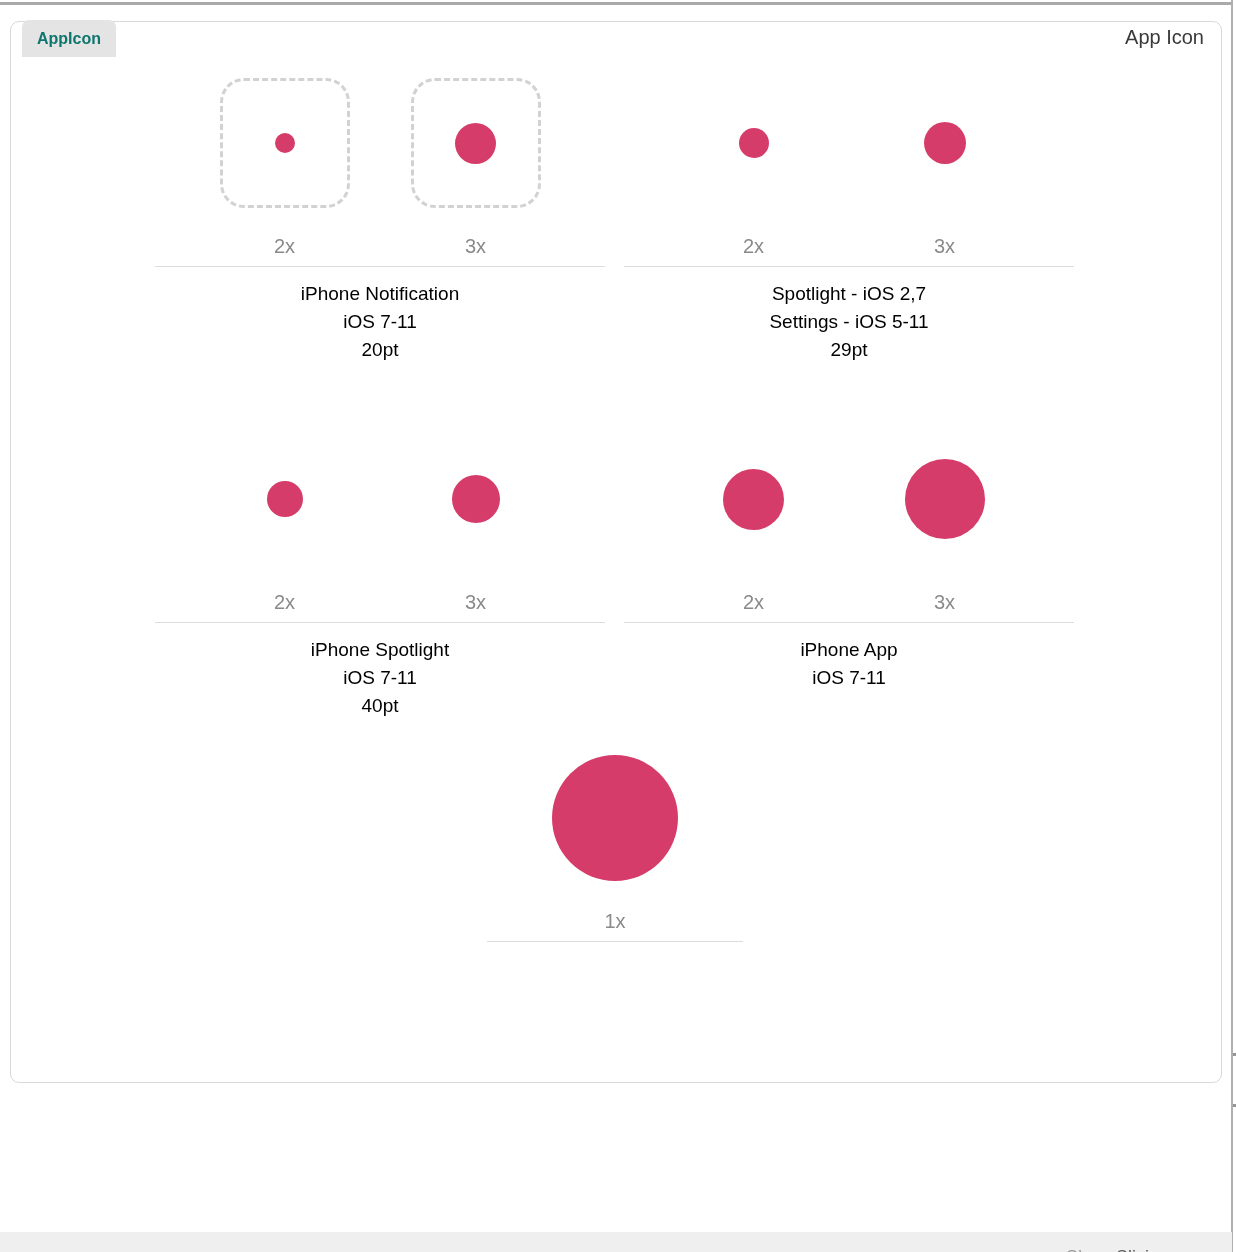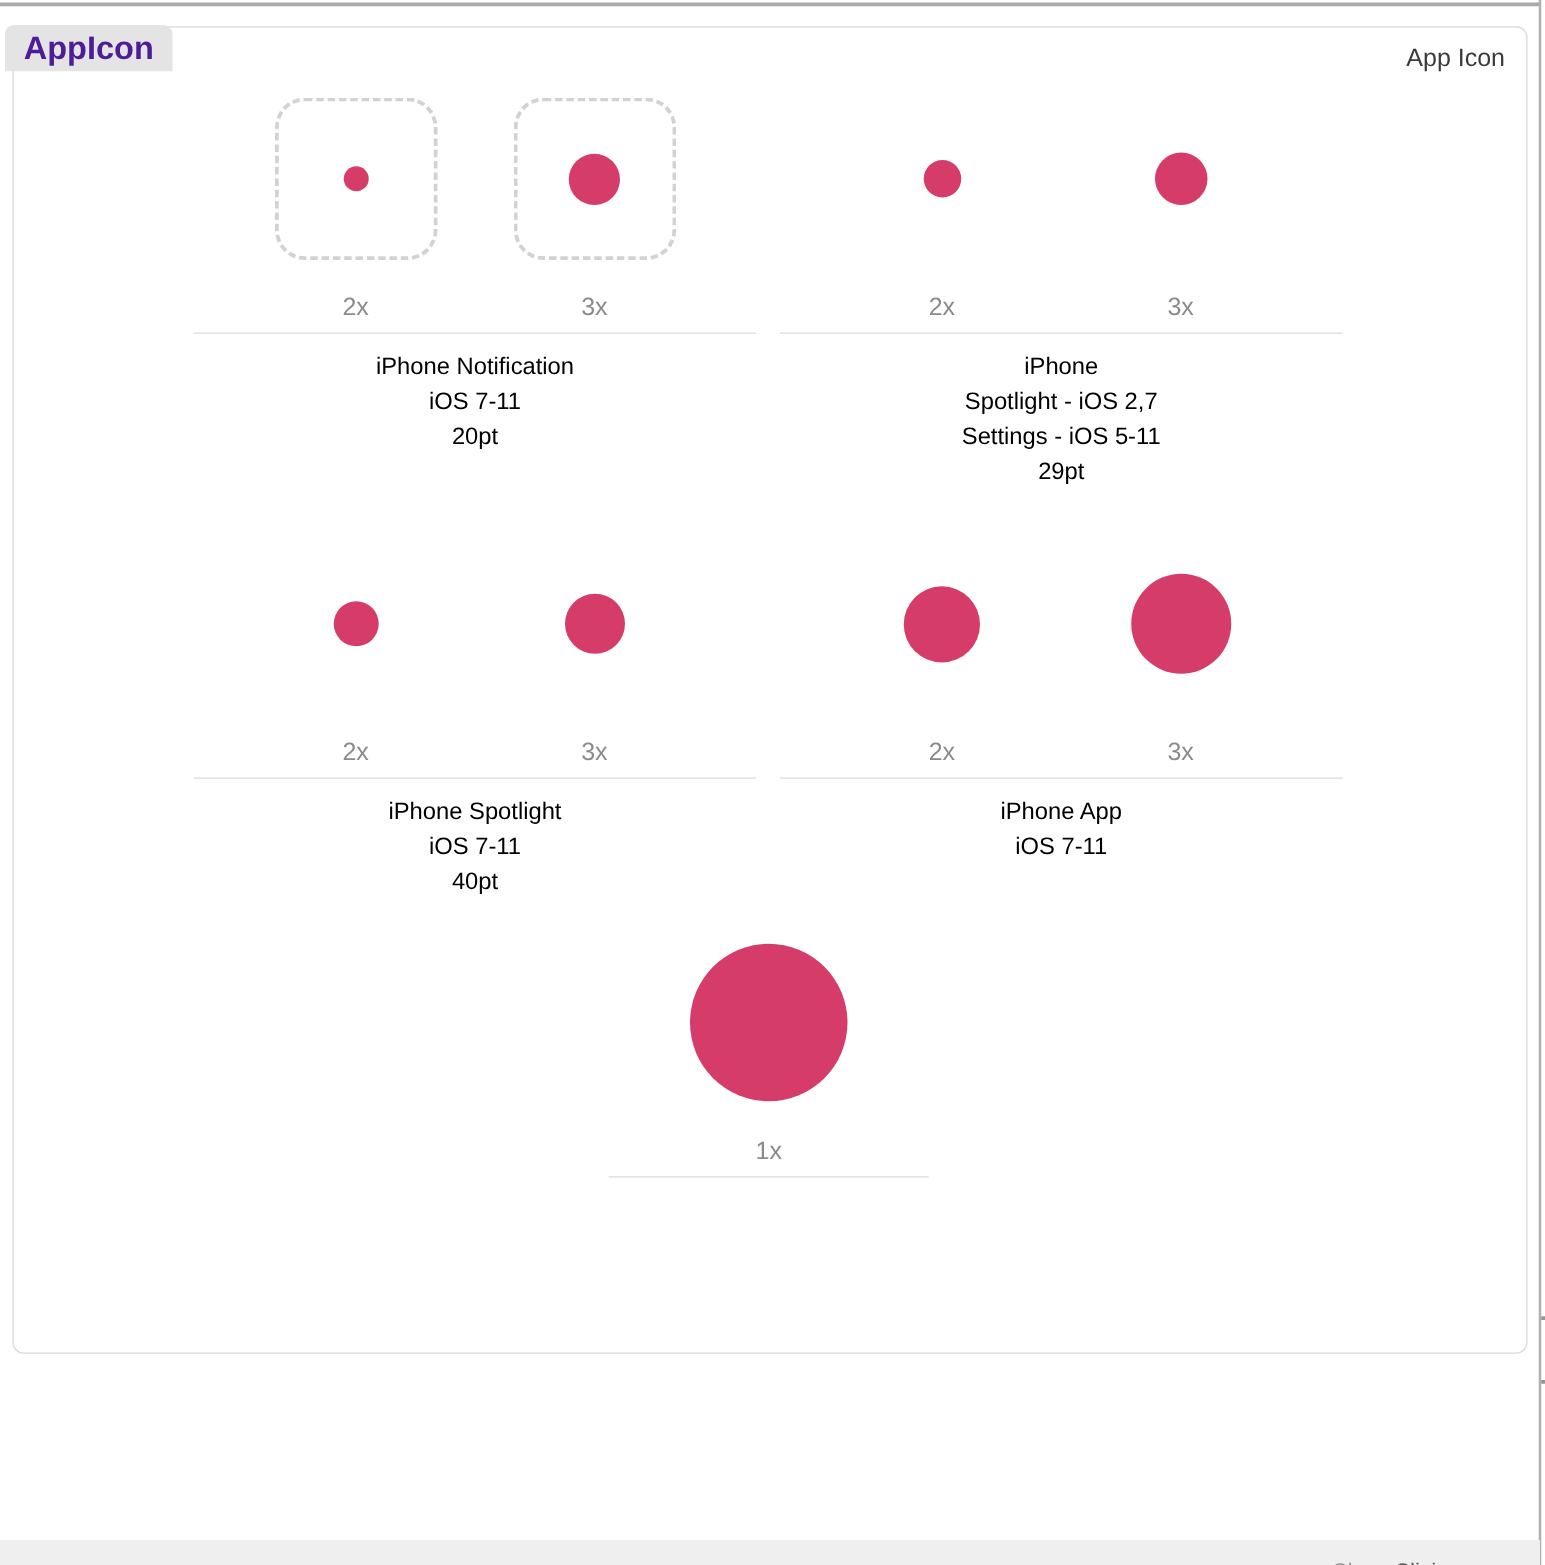--- a/index.html
+++ b/index.html
@@ -27,32 +27,32 @@
   }
 
   
   #asset-card {
     left: 10px; top: 21px; width: 1210px; height: 1060px;
     background: #ffffff;
     border: 1px solid #d9d9d9;
     border-radius: 9px;
   }
   #asset-name-tab {
-    left: 4px; top: 20px; height: 37px;
+    left: 22px; top: 20px; height: 37px;
     padding: 0 15px;
     background: #e4e4e4;
     border-radius: 7px 7px 0 0;
-    font-size: 26px;
+    font-size: 16px;
     font-weight: bold;
-    color: #4c1d95;
+    color: #0f766e;
     line-height: 37px;
     z-index: 3;
   }
   #asset-type-label {
-    top: 36px; right: 32px;
+    top: 26px; right: 32px;
     font-size: 20px;
     color: #3a3a3a;
     z-index: 3;
   }
 
   
   .icon-group { position: absolute; }
   .slots {
     display: flex;
     justify-content: center;
@@ -166,21 +166,20 @@
         <div class="slot-cell">
           <div class="icon-circle" style="width: 42px; height: 42px; background: rgb(214, 60, 105);"></div>
         </div>
       </div>
       <div class="scale-row">
         <div class="scale-label">2x</div>
         <div class="scale-label">3x</div>
       </div>
       <hr class="group-divider">
       <div class="caption">
-        <div>iPhone</div>
         <div>Spotlight - iOS 2,7</div>
         <div>Settings - iOS 5-11</div>
         <div>29pt</div>
       </div>
     </div>
     <div class="icon-group" style="left: 155px; top: 434px; width: 450px;">
       <div class="slots">
         <div class="slot-cell">
           <div class="icon-circle" style="width: 36px; height: 36px; background: rgb(214, 60, 105);"></div>
         </div>

